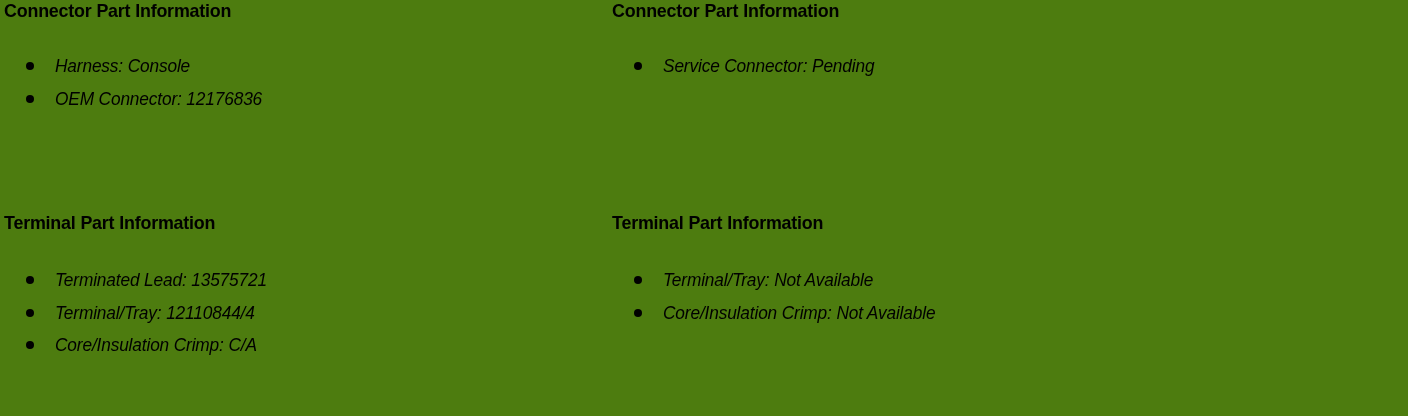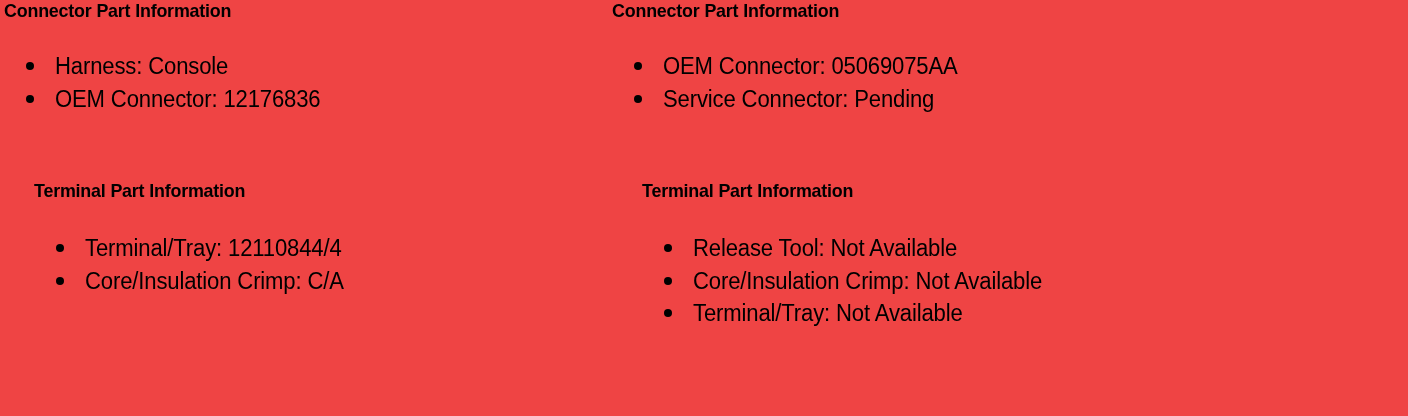--- a/index.html
+++ b/index.html
@@ -13,37 +13,37 @@
     height: 416px;
     overflow: hidden;
     font-family: "Liberation Sans", "DejaVu Sans", sans-serif;
     color: #000000;
     -webkit-font-smoothing: none;
   }
   .page {
     position: relative;
     width: 1408px;
     height: 416px;
-    background: #ef4444;
+    background: #4d7c0f;
   }
   .column {
     position: absolute;
     top: 0;
     height: 416px;
   }
   .column-left  { left: 4px;   width: 600px; }
   .column-right { left: 612px; width: 792px; }
 
   .section {
     position: absolute;
     left: 0;
     width: 100%;
   }
   .section-connector { top: 0px; }
-  .section-terminal  { top: 180px; margin-left: 30px; }
+  .section-terminal  { top: 212px; }
 
   .section-heading {
     font-size: 19px;
     font-weight: bold;
     line-height: 22px;
     letter-spacing: -0.2px;
     transform: scaleX(0.94);
     transform-origin: left center;
     white-space: nowrap;
     margin: 0;
@@ -61,24 +61,25 @@
   }
   .section-terminal .part-list {
     top: 52px;
   }
 
   .part-list li {
     position: relative;
     height: 32.5px;
     line-height: 32.5px;
     padding-left: 51px;
-    font-size: 23px;
+    font-size: 18px;
     font-weight: normal;
     letter-spacing: -0.15px;
     white-space: nowrap;
+    font-style: italic;
   }
   .part-list li .bullet {
     position: absolute;
     left: 22px;
     top: 50%;
     margin-top: -4px;
     width: 8px;
     height: 8px;
     background: #000000;
     border-radius: 50%;
@@ -109,60 +110,56 @@
           <span class="item-text">OEM Connector: 12176836</span>
         </li>
       </ul>
     </div>
 
     <div class="section section-terminal">
       <h2 class="section-heading">Terminal Part Information</h2>
       <ul class="part-list">
         <li>
           <span class="bullet"></span>
+          <span class="item-text">Terminated Lead: 13575721</span>
+        </li>
+        <li>
+          <span class="bullet"></span>
           <span class="item-text">Terminal/Tray: 12110844/4</span>
         </li>
         <li>
           <span class="bullet"></span>
           <span class="item-text">Core/Insulation Crimp: C/A</span>
         </li>
       </ul>
     </div>
 
   </div>
 
   <div class="column column-right">
 
     <div class="section section-connector">
       <h2 class="section-heading">Connector Part Information</h2>
       <ul class="part-list">
         <li>
           <span class="bullet"></span>
-          <span class="item-text">OEM Connector: 05069075AA</span>
-        </li>
-        <li>
-          <span class="bullet"></span>
           <span class="item-text">Service Connector: Pending</span>
         </li>
       </ul>
     </div>
 
     <div class="section section-terminal">
       <h2 class="section-heading">Terminal Part Information</h2>
       <ul class="part-list">
         <li>
           <span class="bullet"></span>
-          <span class="item-text">Release Tool: Not Available</span>
+          <span class="item-text">Terminal/Tray: Not Available</span>
         </li>
         <li>
           <span class="bullet"></span>
           <span class="item-text">Core/Insulation Crimp: Not Available</span>
-        </li>
-        <li>
-          <span class="bullet"></span>
-          <span class="item-text">Terminal/Tray: Not Available</span>
         </li>
       </ul>
     </div>
 
   </div>
 
 </div>
 
 </body></html>

